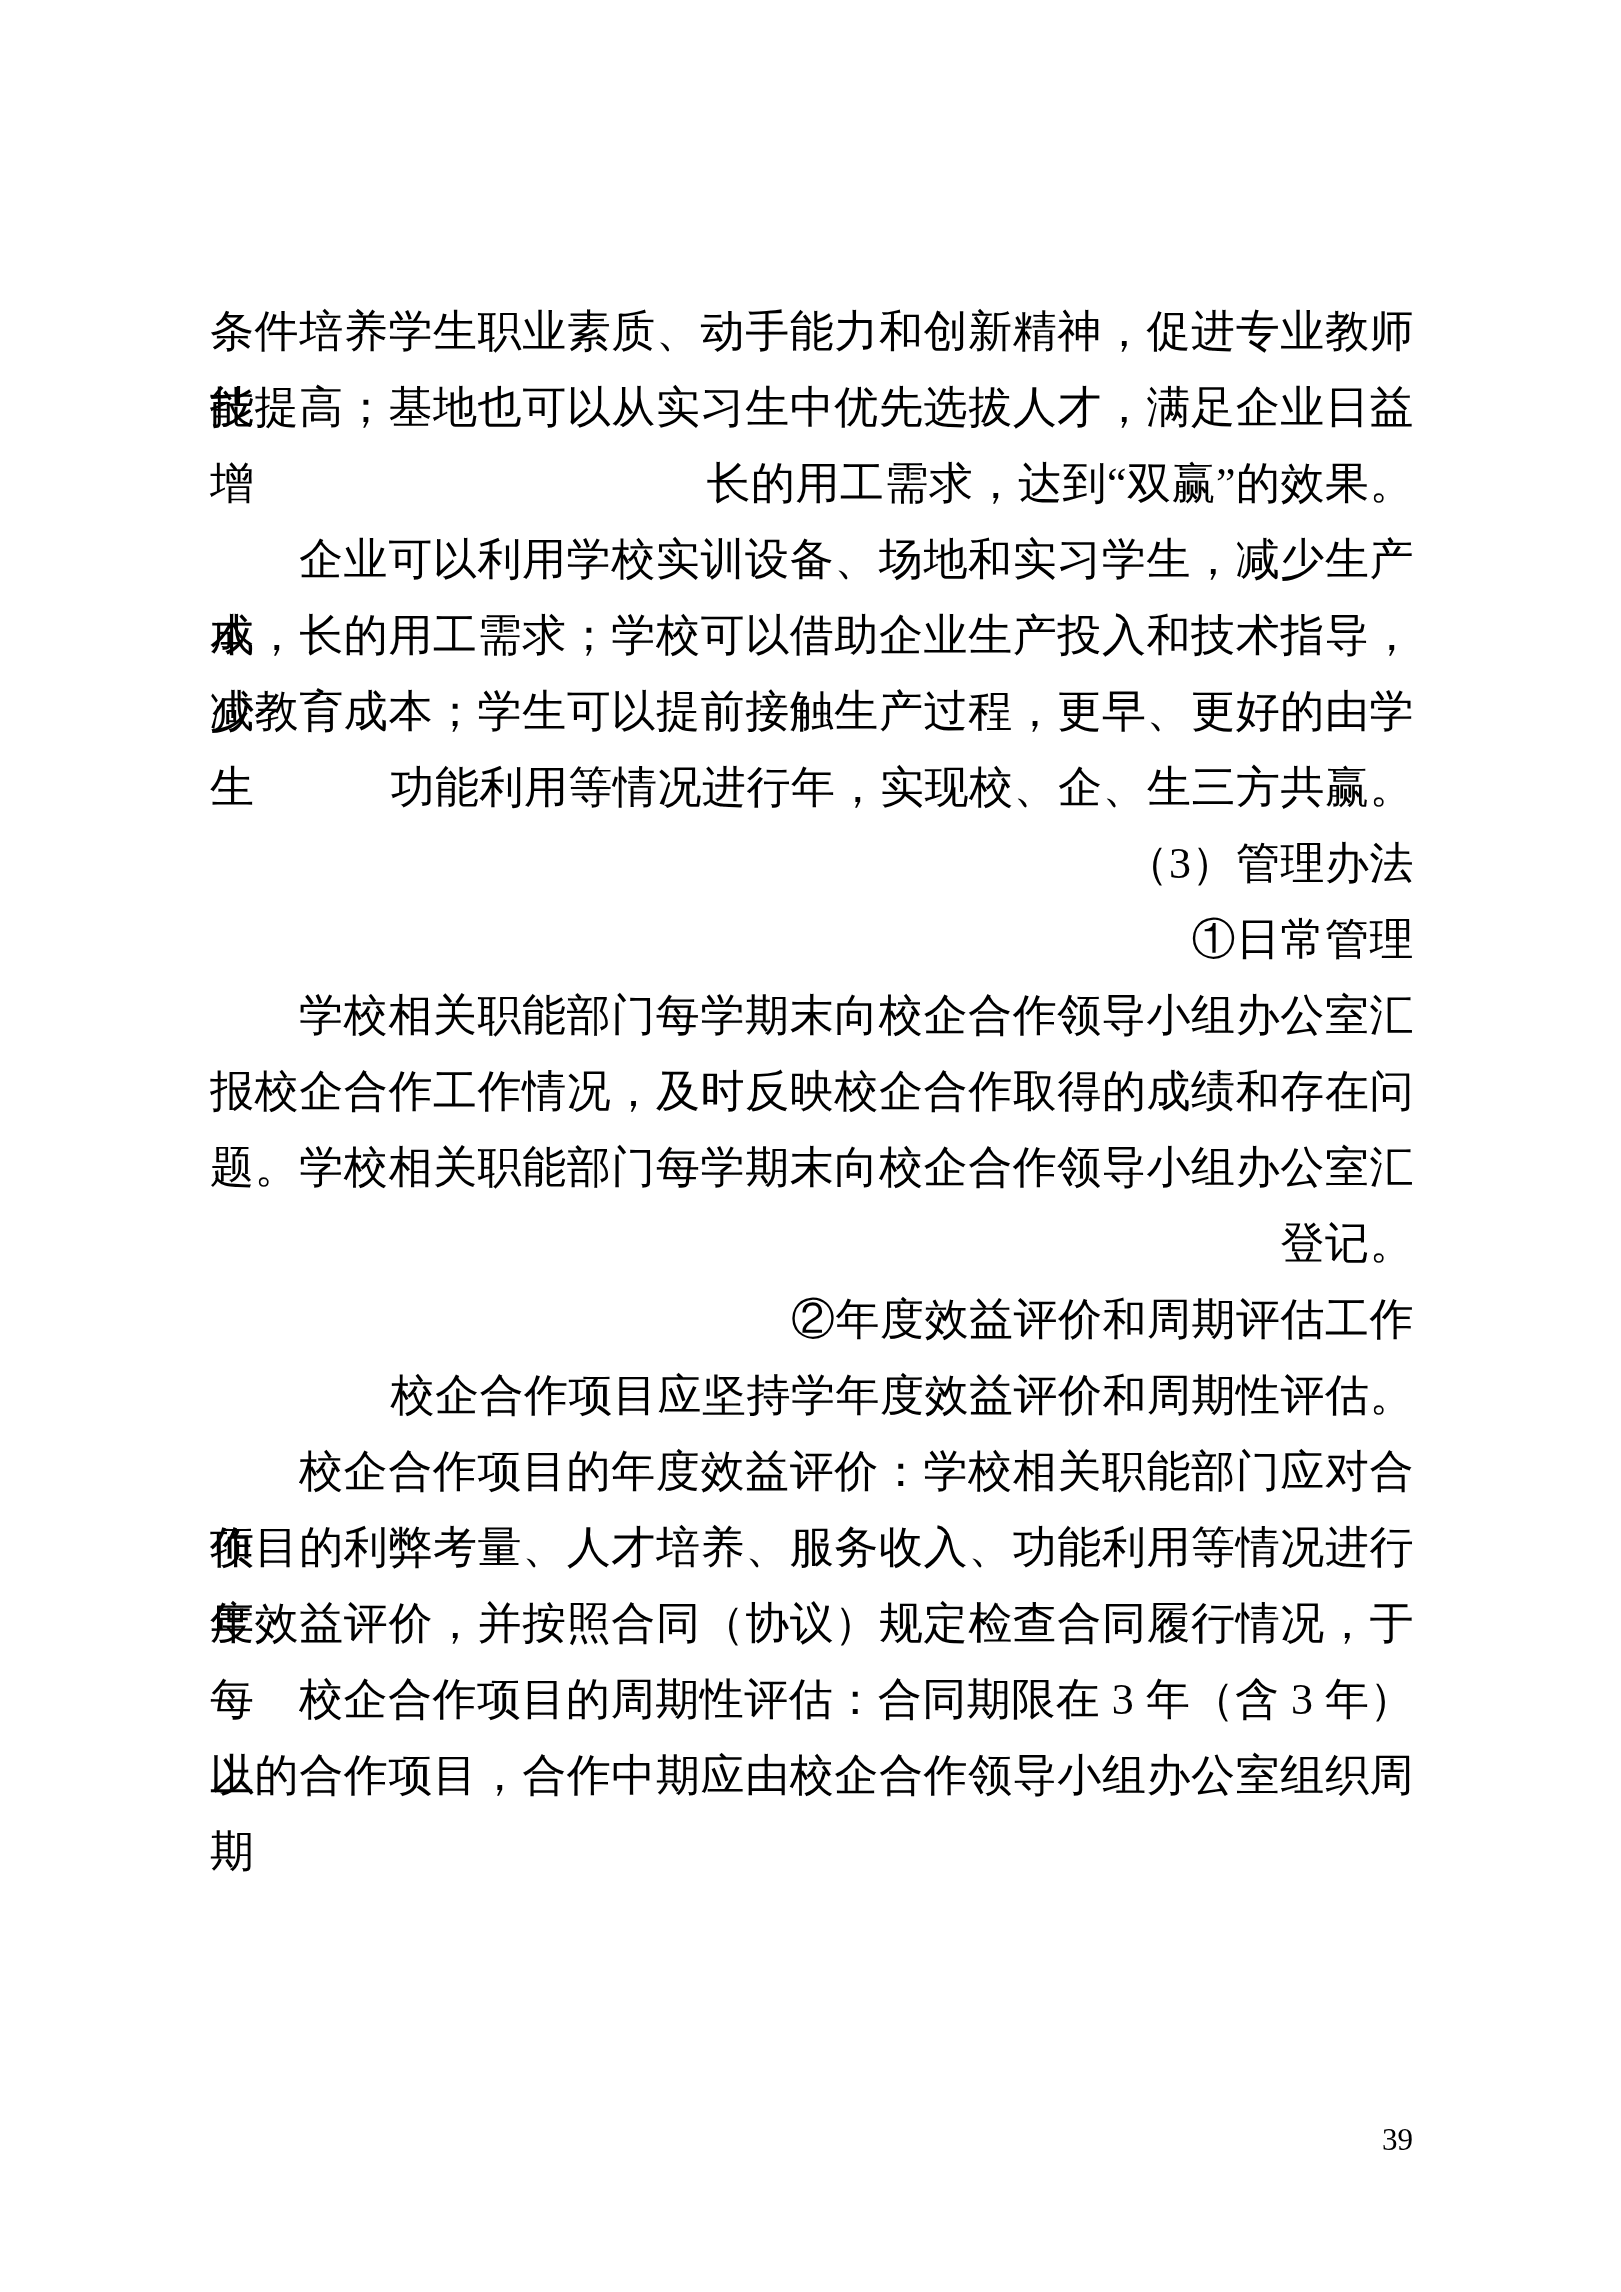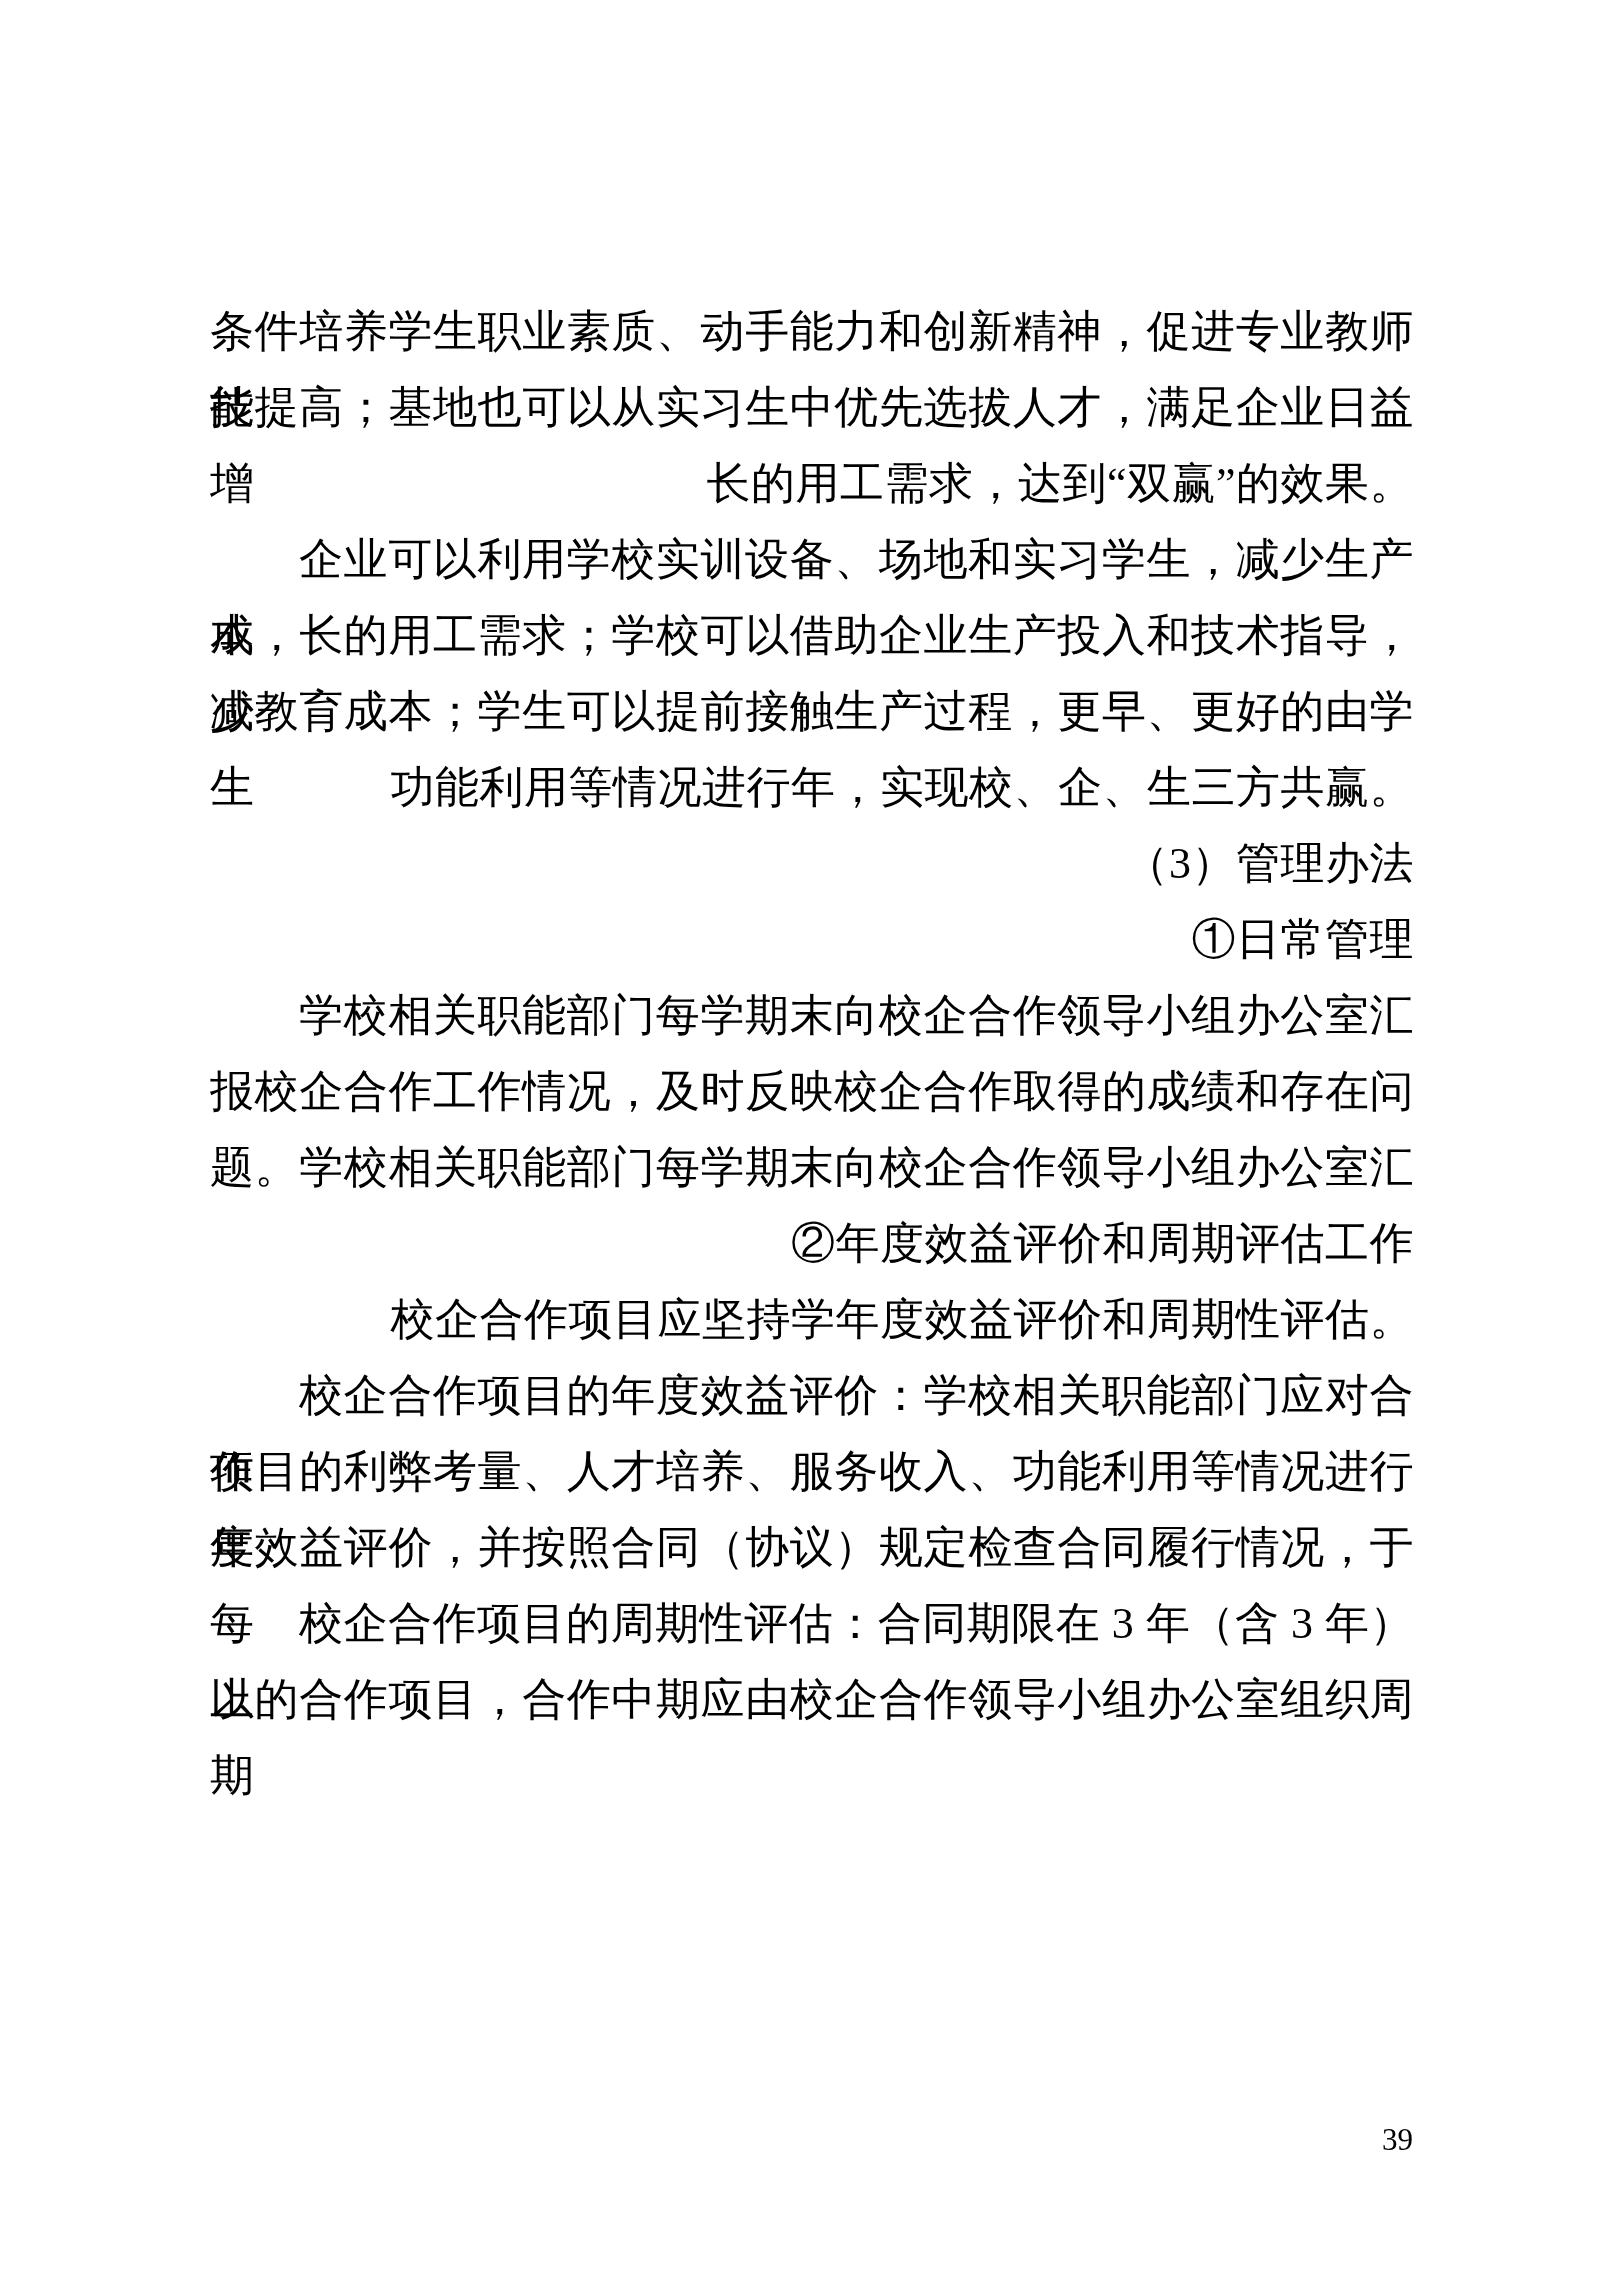--- a/index.html
+++ b/index.html
@@ -67,20 +67,21 @@
     <div class="ln">长的用工需求，达到“双赢”的效果。</div>
     <div class="ln i j">企业可以利用学校实训设备、场地和实习学生，减少生产成</div>
     <div class="ln j">本，长的用工需求；学校可以借助企业生产投入和技术指导，减</div>
     <div class="ln j">少教育成本；学生可以提前接触生产过程，更早、更好的由学生</div>
     <div class="ln">功能利用等情况进行年，实现校、企、生三方共赢。</div>
     <div class="ln i">（3）管理办法</div>
     <div class="ln i">①日常管理</div>
     <div class="ln i j">学校相关职能部门每学期末向校企合作领导小组办公室汇</div>
     <div class="ln j">报校企合作工作情况，及时反映校企合作取得的成绩和存在问</div>
     <div class="ln j">题。学校相关职能部门每学期末向校企合作领导小组办公室汇</div>
+    <div class="ln">登记。</div>
     <div class="ln i">②年度效益评价和周期评估工作</div>
     <div class="ln i">校企合作项目应坚持学年度效益评价和周期性评估。</div>
     <div class="ln i j">校企合作项目的年度效益评价：学校相关职能部门应对合作</div>
     <div class="ln j">项目的利弊考量、人才培养、服务收入、功能利用等情况进行年</div>
     <div class="ln j">度效益评价，并按照合同（协议）规定检查合同履行情况，于每</div>
     <div class="ln i j">校企合作项目的周期性评估：合同期限在 3 年（含 3 年）以</div>
     <div class="ln j">上的合作项目，合作中期应由校企合作领导小组办公室组织周期</div>
   </div>
   <div class="page-number">39</div>
 </div>

